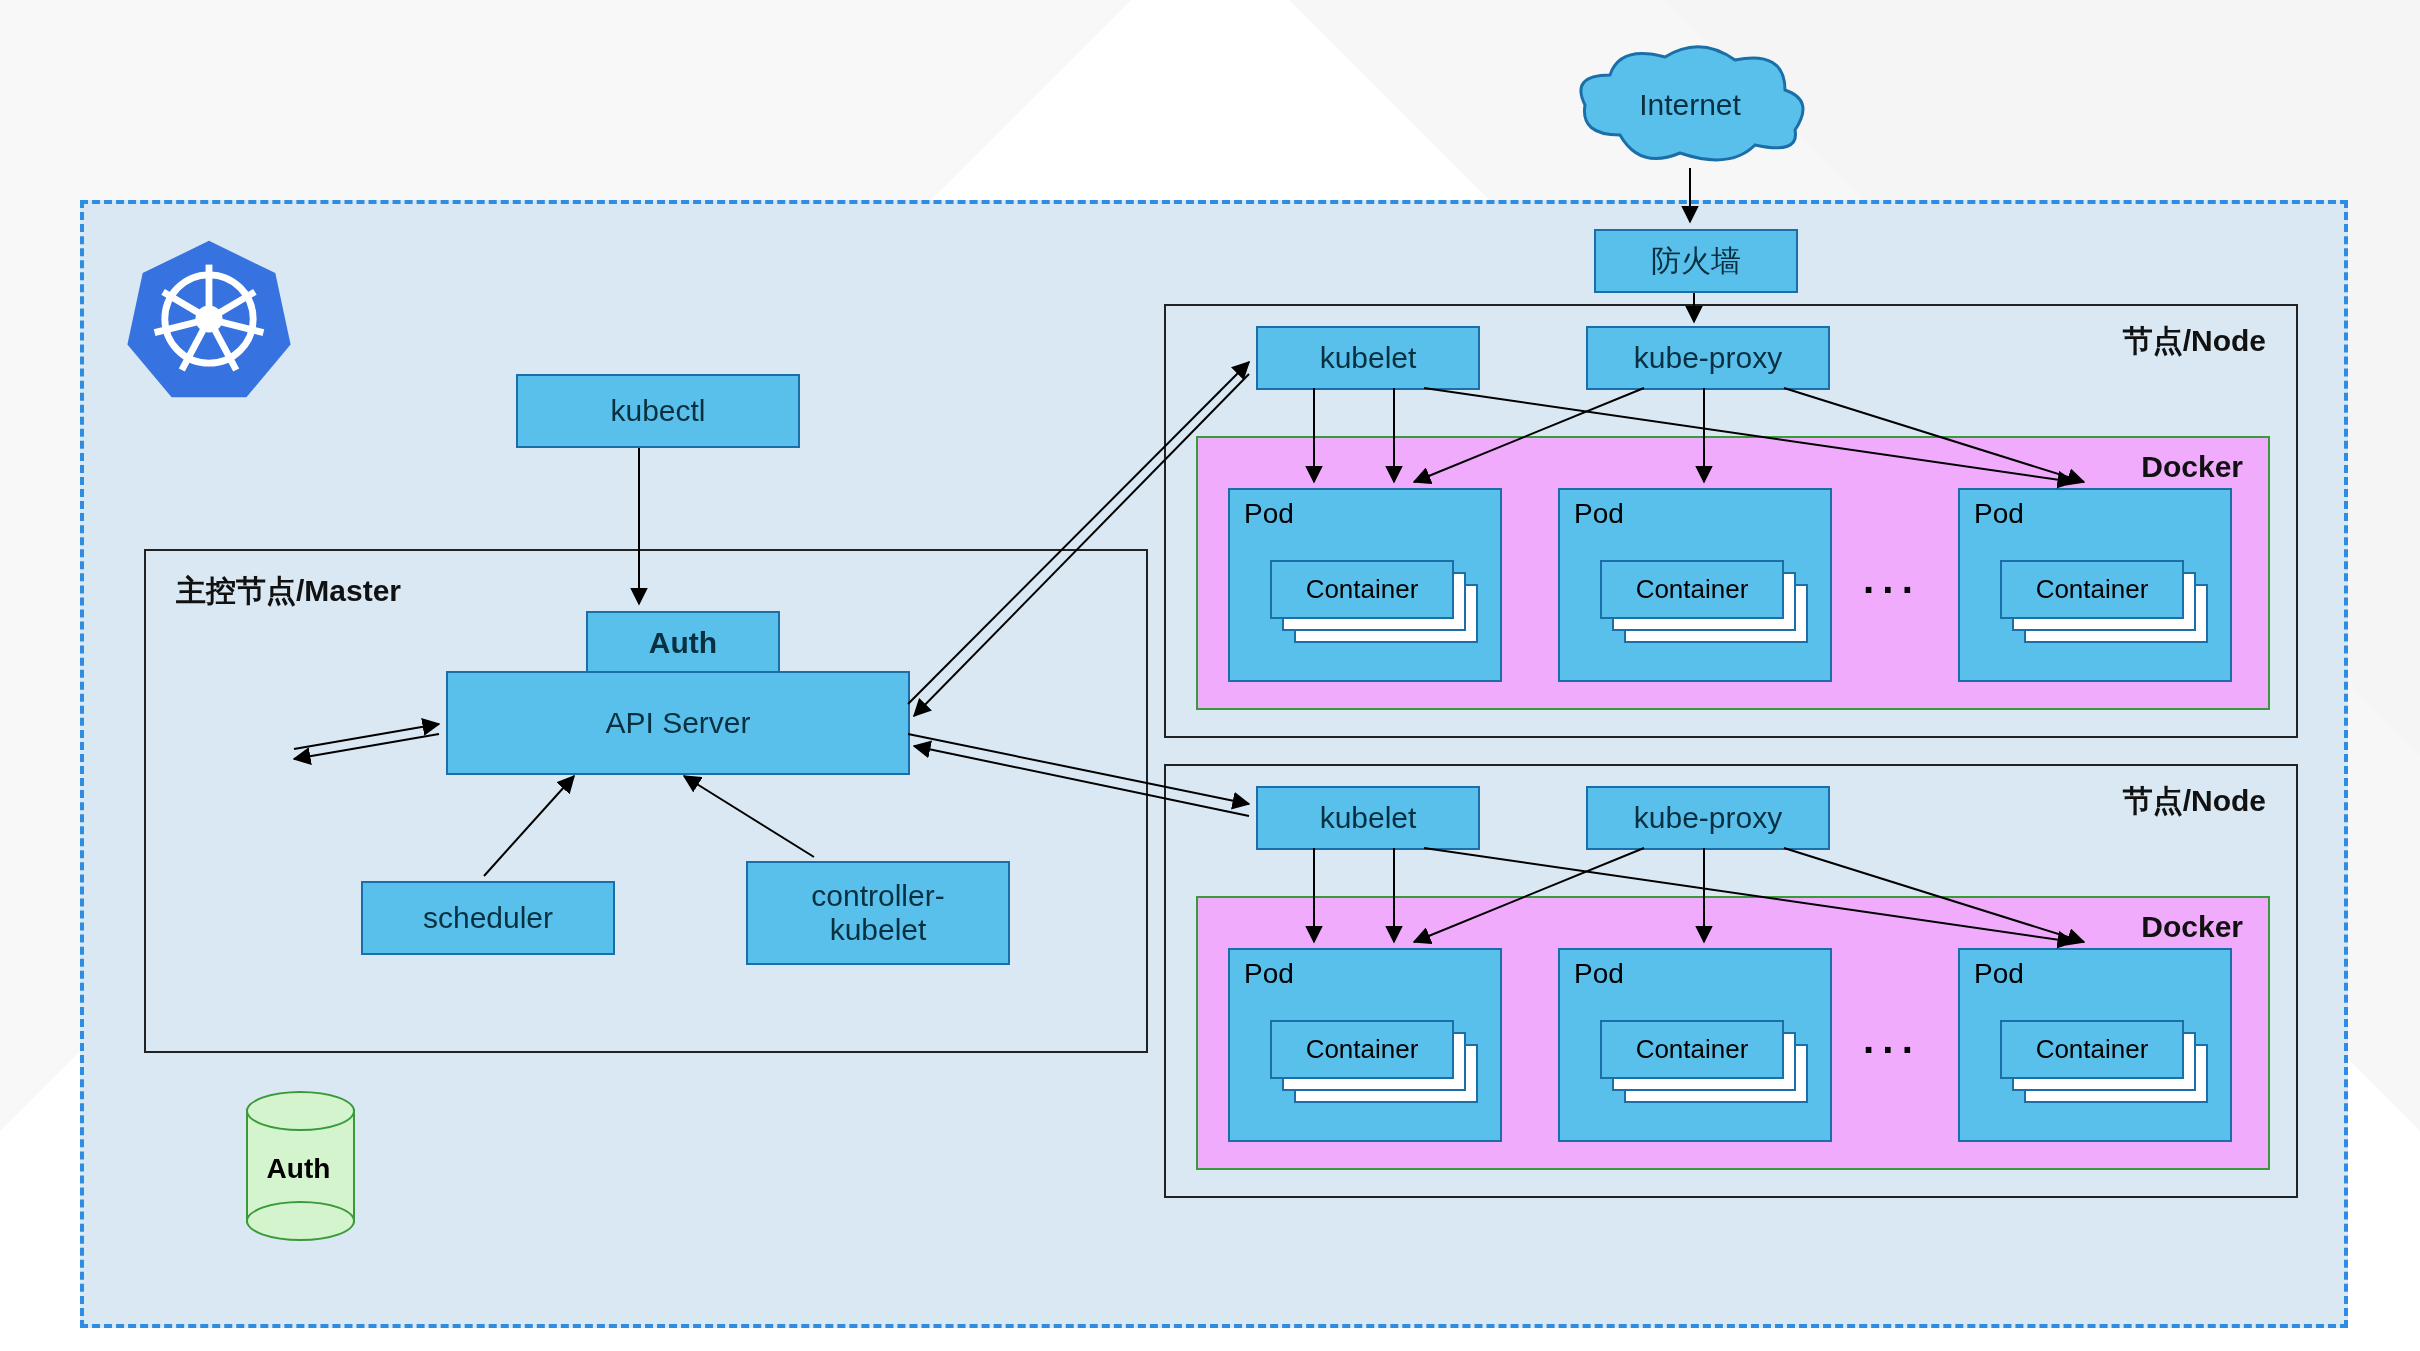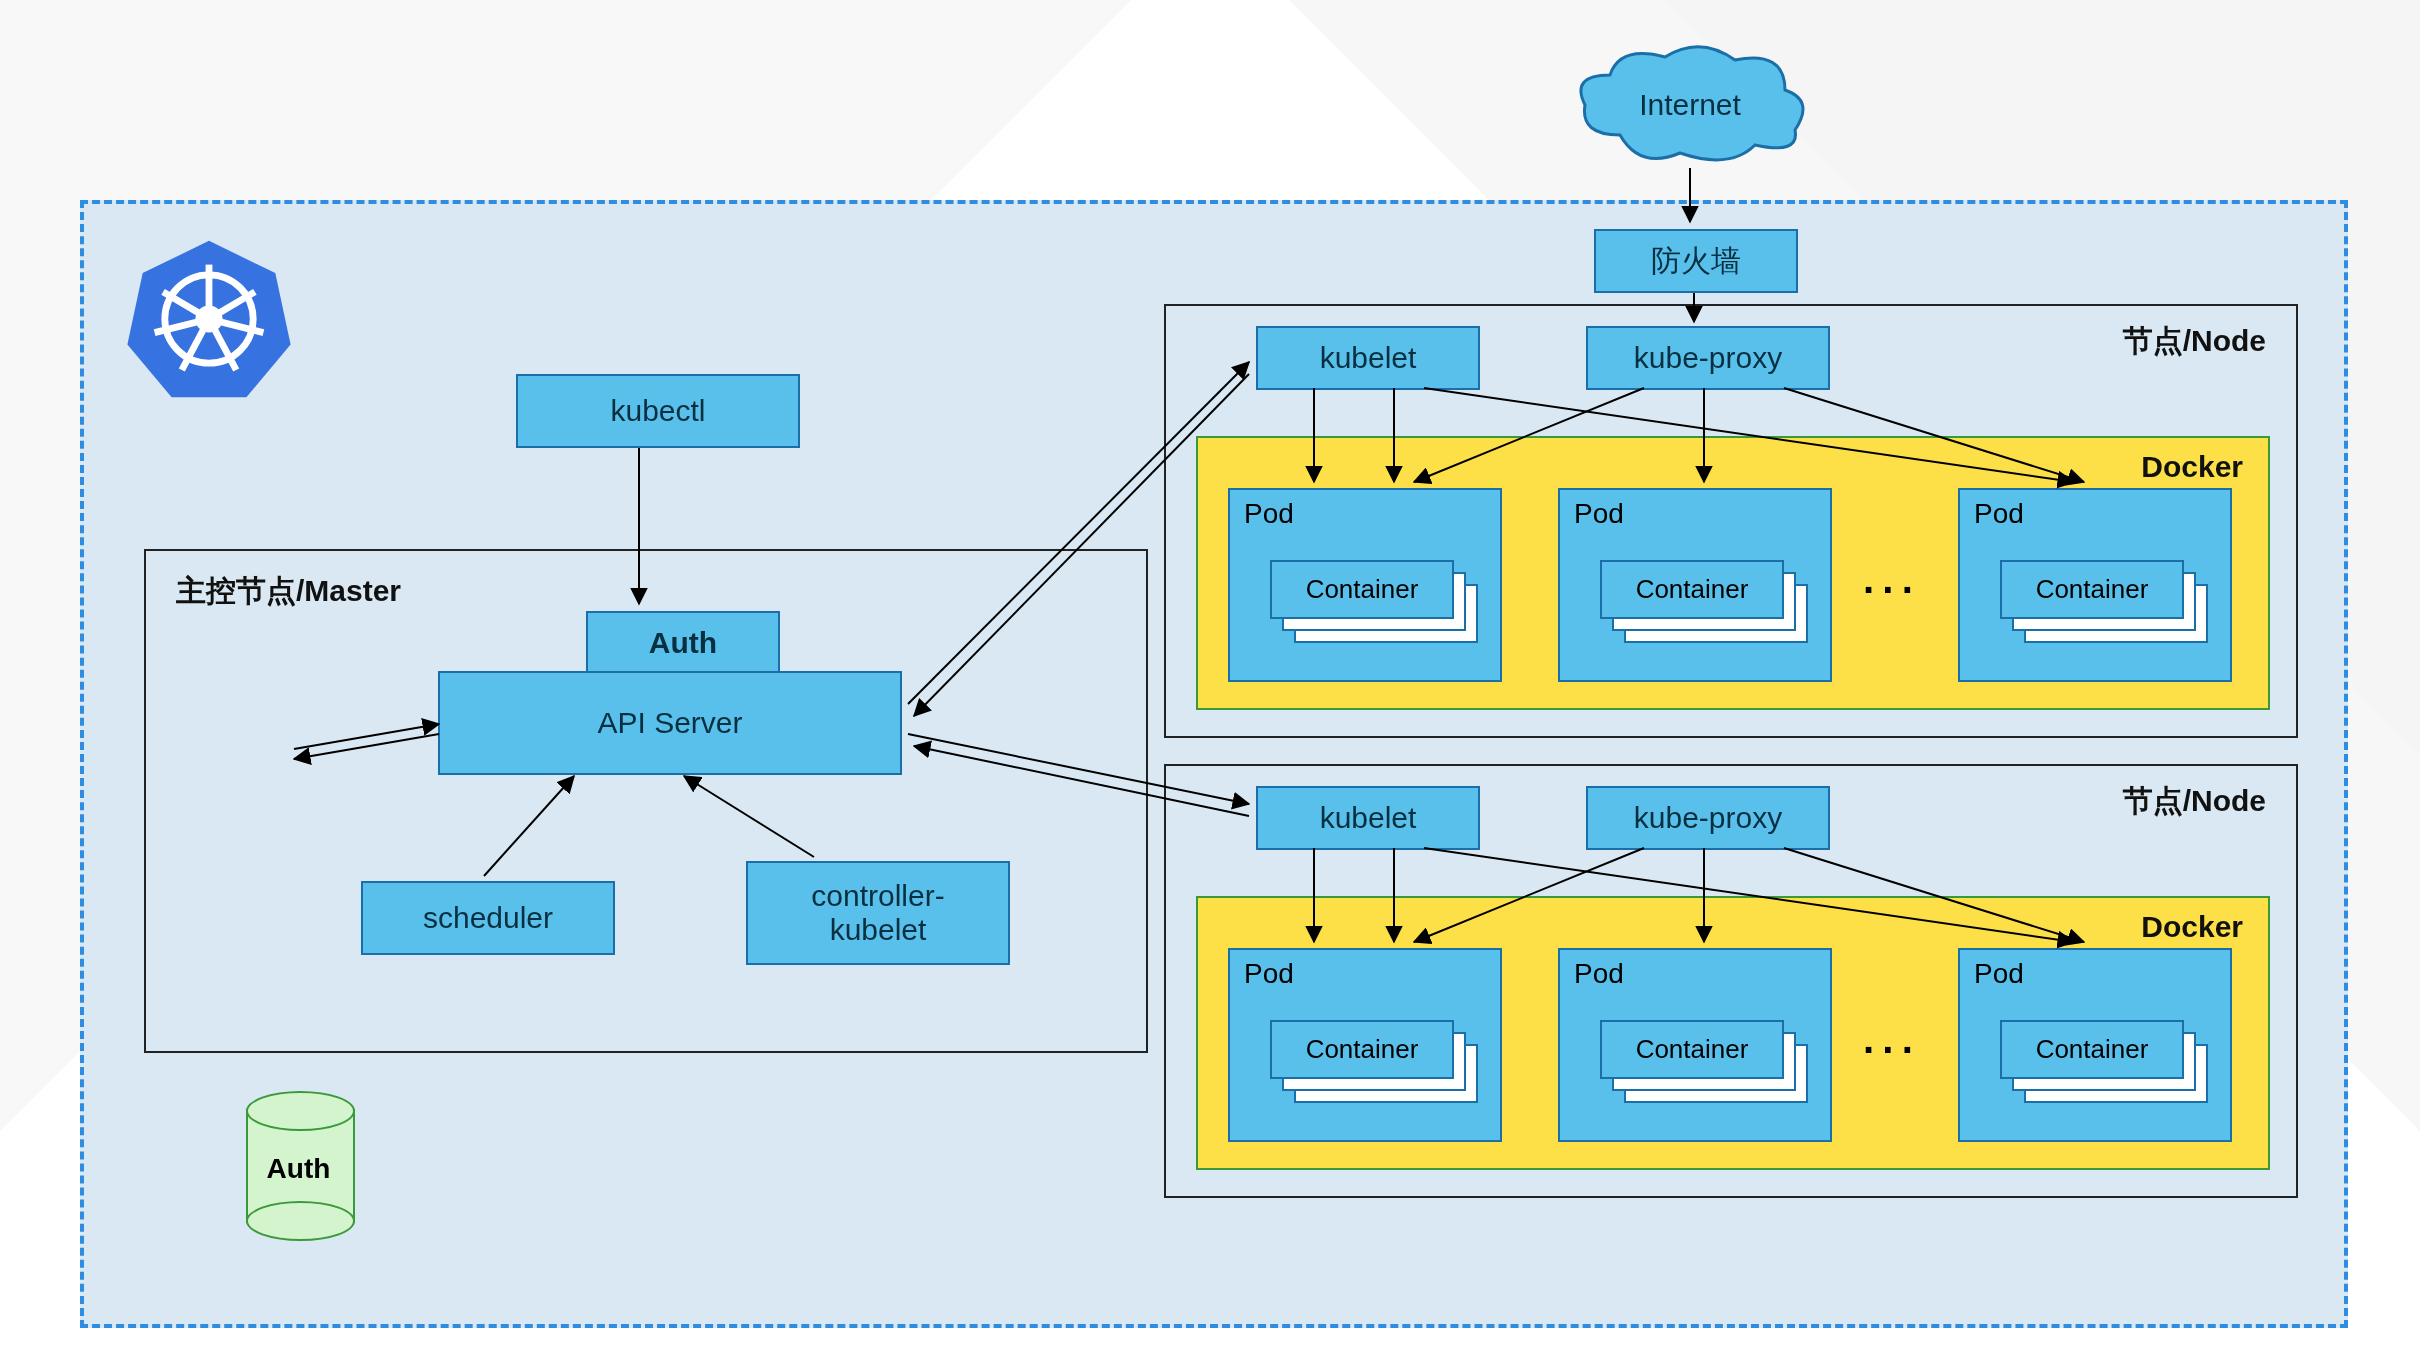--- a/index.html
+++ b/index.html
@@ -14,21 +14,21 @@
   .k8s-logo{position:absolute;left:40px;top:30px;width:170px;height:170px;}
   
   .box{position:absolute;background:#59c0ec;border:2px solid #1b6fa8;
     display:flex;align-items:center;justify-content:center;
     font-size:30px;color:#083040;}
   .label{position:absolute;font-size:30px;font-weight:bold;color:#111;}
   
   .master{position:absolute;left:60px;top:345px;width:1000px;height:500px;
     border:2px solid #222;background:transparent;}
   .node{position:absolute;border:2px solid #222;background:transparent;}
-  .docker{position:absolute;background:#fde047;border:2px solid #3a9a3a;}
+  .docker{position:absolute;background:#f0abfc;border:2px solid #3a9a3a;}
   .pod{position:absolute;background:#59c0ec;border:2px solid #1b6fa8;}
   .pod-title{position:absolute;left:14px;top:8px;font-size:28px;}
   .stack{position:absolute;}
   .stack .card{position:absolute;width:180px;height:55px;background:#fff;
     border:2px solid #1b6fa8;}
   .stack .front{background:#59c0ec;display:flex;align-items:center;
     justify-content:center;font-size:26px;}
   .ellipsis{position:absolute;font-size:40px;font-weight:bold;letter-spacing:6px;}
   .etcd{position:absolute;left:100px;top:540px;width:105px;height:150px;}
   .etcd .cyl-body{position:absolute;left:0;top:18px;width:100%;height:114px;
@@ -78,21 +78,21 @@
   <div class="box" style="left:432px;top:170px;width:280px;height:70px;align-items:center;">
     <span>kubectl</span>
   </div>
 
   <div class="master">
     <div class="label" style="left:30px;top:20px;">主控节点/Master</div>
 
     <div class="box" style="left:440px;top:60px;width:190px;height:60px;font-weight:bold;">
       <span>Auth</span>
     </div>
-    <div class="box" style="left:292px;top:120px;width:460px;height:100px;">
+    <div class="box" style="left:300px;top:120px;width:460px;height:100px;">
       <span>API Server</span>
     </div>
 
     <div class="etcd">
       <div class="cyl-body"></div>
       <div class="cyl-top"></div>
       <div class="cyl-bot"></div>
       <div class="txt">Auth</div>
     </div>
 

